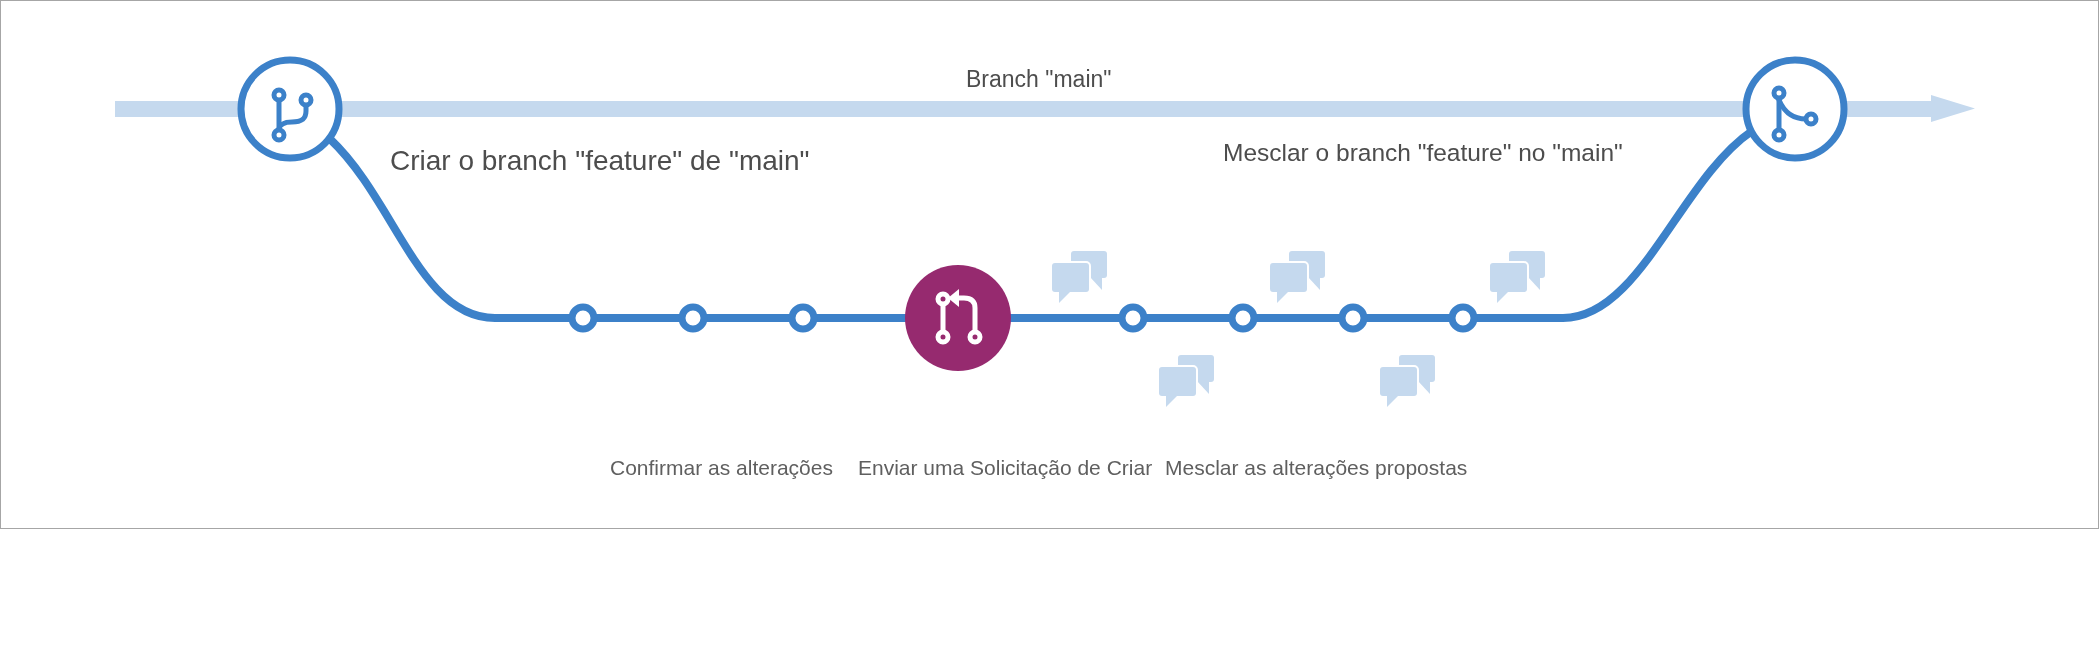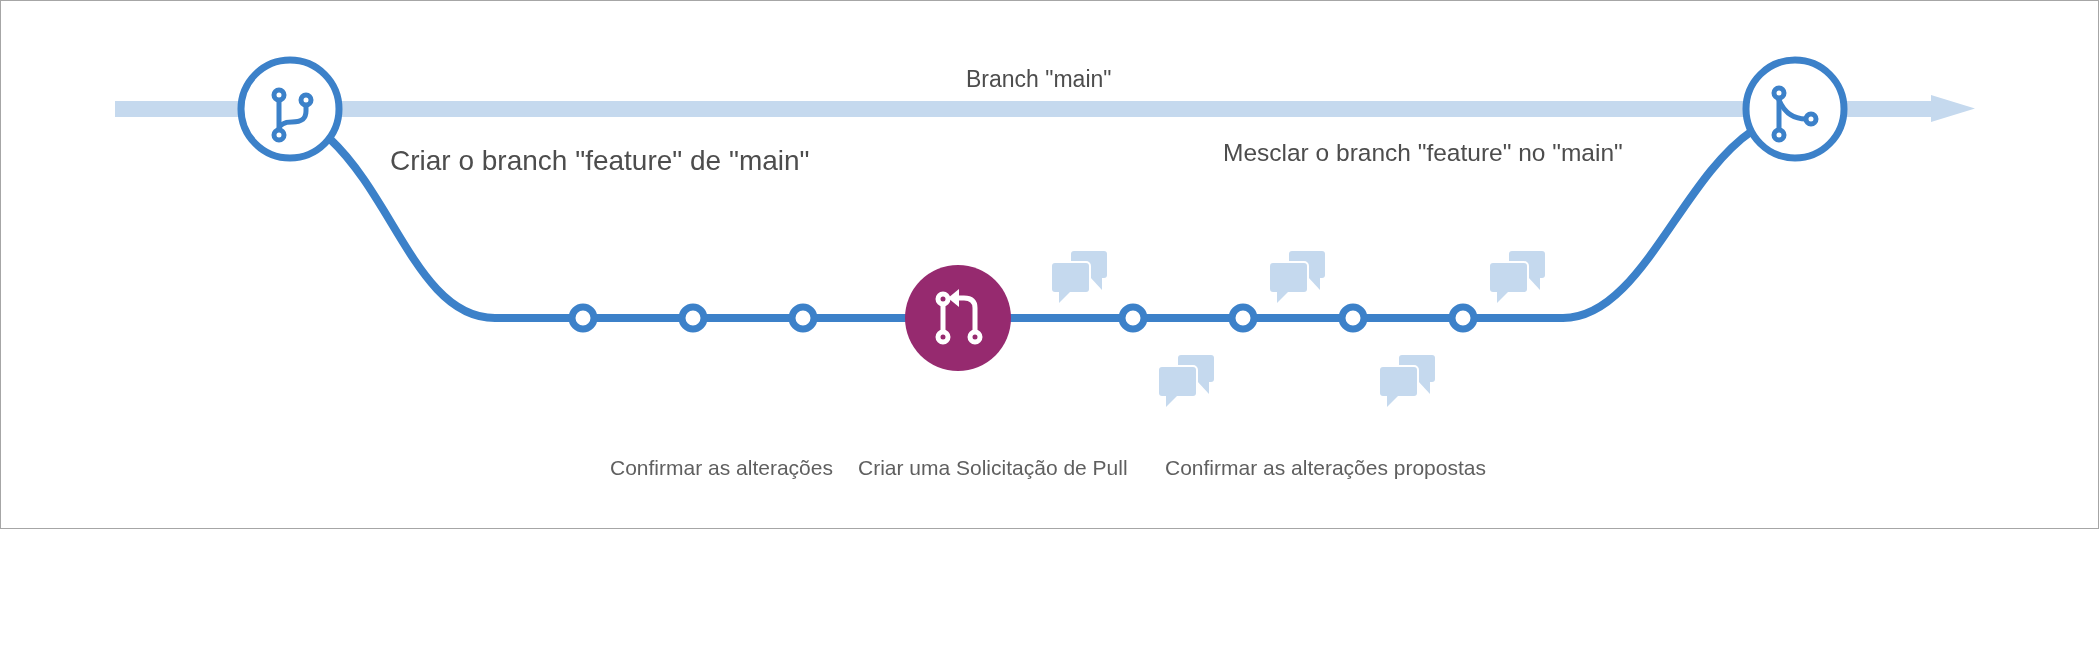--- a/index.html
+++ b/index.html
@@ -112,14 +112,14 @@
   <use href="#cmt" x="1490" y="251"></use>
   <use href="#cmt" x="1159" y="355"></use>
   <use href="#cmt" x="1380" y="355"></use>
 </svg>
 
 <div class="txt t-main">Branch "main"</div>
 <div class="txt t-create">Criar o branch "feature" de "main"</div>
 <div class="txt t-merge">Mesclar o branch "feature" no "main"</div>
 
 <div class="txt t-step t-step1">Confirmar as alterações</div>
-<div class="txt t-step t-step2">Criar uma Solicitação de Pull</div>
-<div class="txt t-step t-step3">Confirmar as alterações propostas</div>
+<div class="txt t-step t-step2">Enviar uma Solicitação de Criar</div>
+<div class="txt t-step t-step3">Mesclar as alterações propostas</div>
 
 </body></html>

